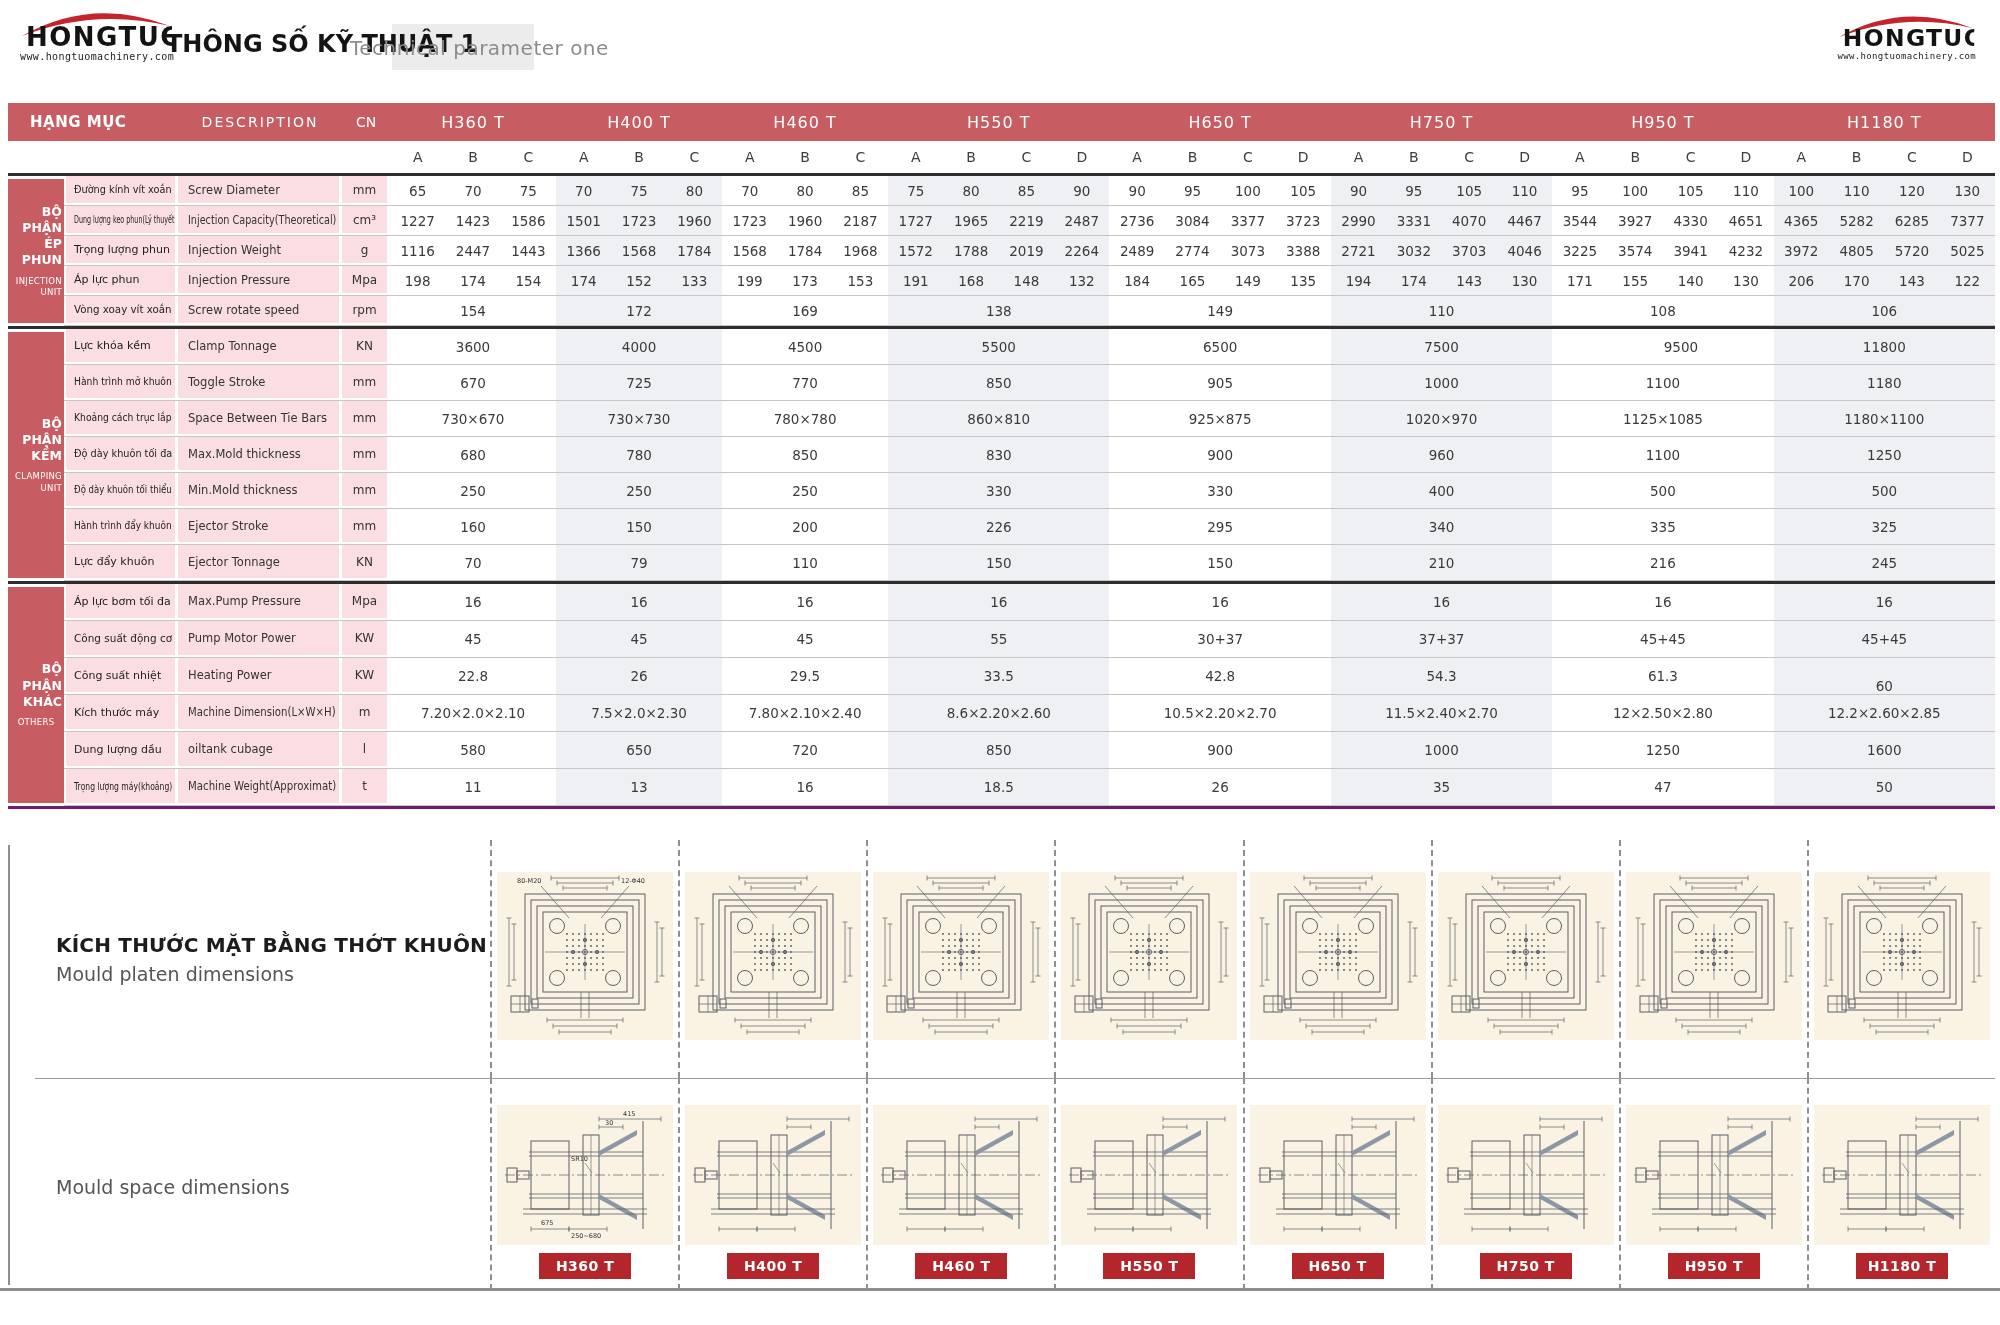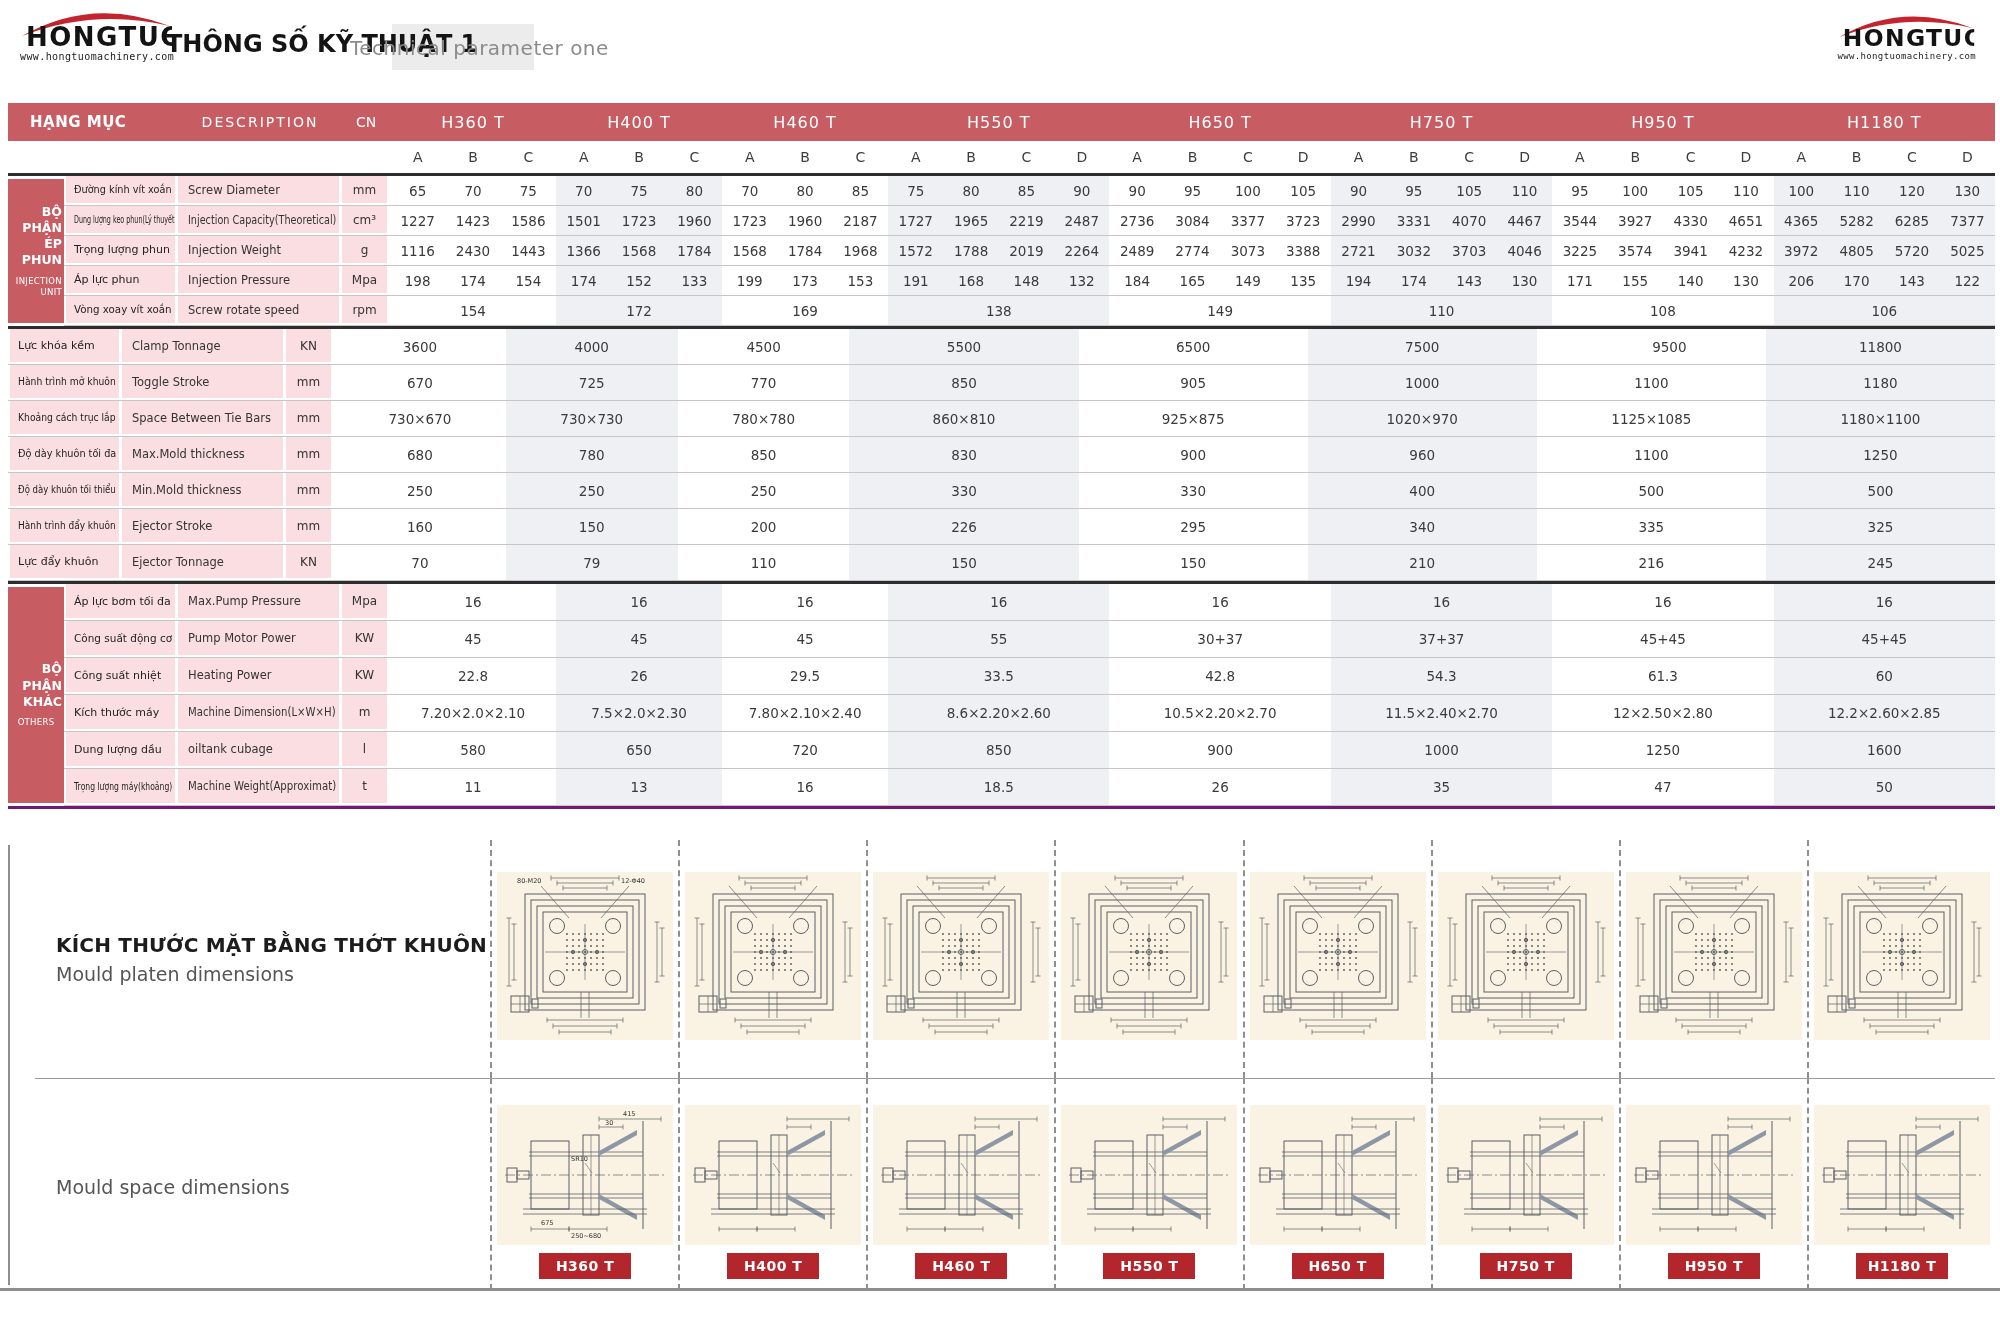--- a/index.html
+++ b/index.html
@@ -344,21 +344,21 @@
               <div class="c-pink c-en">
                 <span class="fit">Injection Weight</span>
               </div>
               <div class="c-pink c-cn">
                 <span class="fit">g</span>
               </div>
               <div class="c-val mw">
                 <span class="fit">1116</span>
               </div>
               <div class="c-val mw">
-                <span class="fit">2430</span>
+                <span class="fit">2447</span>
               </div>
               <div class="c-val mw">
                 <span class="fit">1443</span>
               </div>
               <div class="c-val mg">
                 <span class="fit">1366</span>
               </div>
               <div class="c-val mg">
                 <span class="fit">1568</span>
               </div>
@@ -564,20 +564,24 @@
               <div class="c-val mw" style="grid-column: span 4;">
                 <span class="fit">108</span>
               </div>
               <div class="c-val mg" style="grid-column: span 4;">
                 <span class="fit">106</span>
               </div>
             </div>
           </div>
         </div>
         <div class="grp g1">
+          <div class="grp-label">
+            <div class="grp-vn">BỘ PHẬN KỀM</div>
+            <div class="grp-en">CLAMPING UNIT</div>
+          </div>
           <div class="grp-rows">
             <div class="t-row" style="grid-template-columns: 114px 164px 48px repeat(29, 1fr);">
               <div class="c-pink c-vn">
                 <span class="fit">Lực khóa kềm</span>
               </div>
               <div class="c-pink c-en">
                 <span class="fit">Clamp Tonnage</span>
               </div>
               <div class="c-pink c-cn">
                 <span class="fit">KN</span>
@@ -919,21 +923,21 @@
               </div>
               <div class="c-val mw" style="grid-column: span 4;">
                 <span class="fit">42.8</span>
               </div>
               <div class="c-val mg" style="grid-column: span 4;">
                 <span class="fit">54.3</span>
               </div>
               <div class="c-val mw" style="grid-column: span 4;">
                 <span class="fit">61.3</span>
               </div>
-              <div class="c-val mg" style="grid-column: span 4;">
+              <div class="c-val mg" style="grid-column: span 4; align-items: flex-end;">
                 <span class="fit">60</span>
               </div>
             </div>
             <div class="t-row" style="grid-template-columns: 114px 164px 48px repeat(29, 1fr);">
               <div class="c-pink c-vn">
                 <span class="fit">Kích thước máy</span>
               </div>
               <div class="c-pink c-en">
                 <span class="fit" style="transform-origin: left center; transform: scaleX(0.880952);">Machine Dimension(L×W×H)</span>
               </div>

